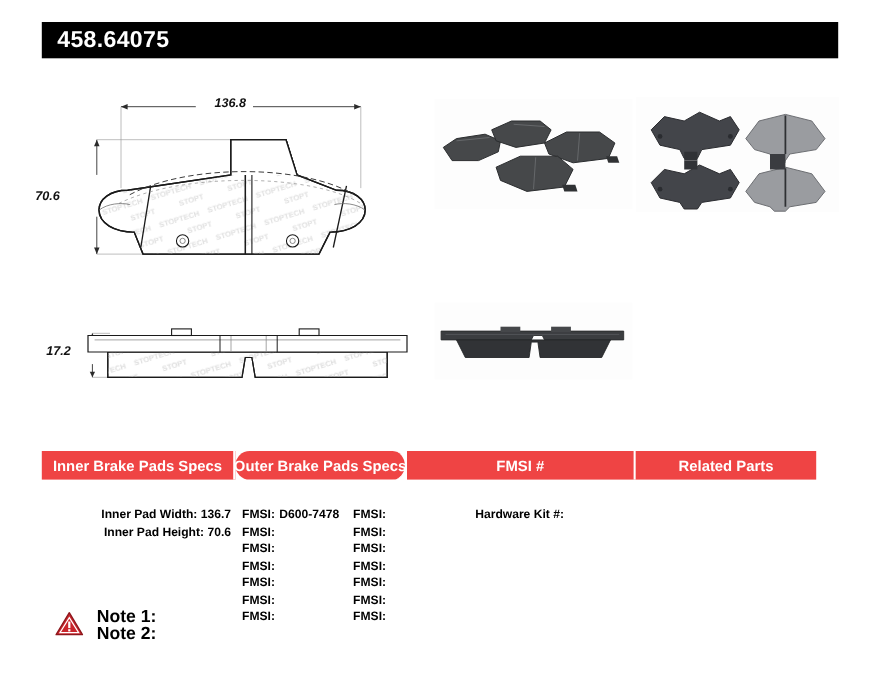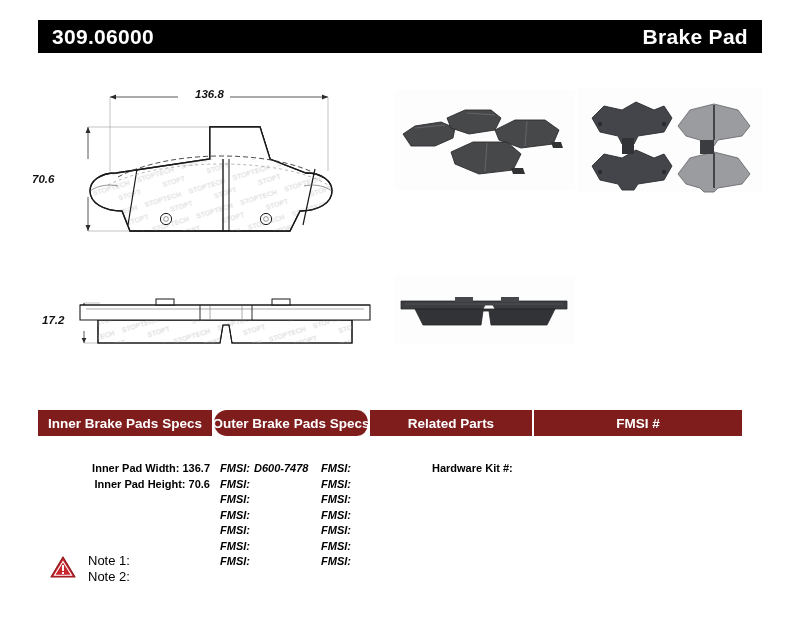--- a/index.html
+++ b/index.html
@@ -73,21 +73,21 @@
     left: 38px;
     top: 410px;
     width: 724px;
   }
   #spec-head {
     display: flex;
     width: 100%;
     height: 26px;
   }
   #spec-head .cell {
-    background: #7f1d1d;
+    background: #ef4444;
     color: #fff;
     font-size: 13.5px;
     font-weight: bold;
     display: flex;
     align-items: center;
     justify-content: center;
     height: 26px;
     box-sizing: border-box;
     border-right: 2px solid #fff;
     white-space: nowrap;
@@ -119,49 +119,47 @@
   .spec-row .val { font-weight: bold; }
 
   
   .fmsi-wrap { display: flex; padding-left: 6px; }
   .fmsi-sub { width: 104px; }
   .fmsi-row {
     font-size: 11px;
     font-weight: bold;
     line-height: 15.5px;
     white-space: nowrap;
-    font-style: italic;
   }
   .fmsi-row .val { padding-left: 4px; }
 
   .rel-row {
     font-size: 11px;
     font-weight: bold;
     line-height: 15.5px;
     padding-left: 10px;
     white-space: nowrap;
   }
 
   
   #notes {
     position: absolute;
     left: 50px;
     top: 553px;
     display: flex;
     align-items: flex-start;
   }
   #notes .warn { width: 26px; height: 24px; margin-right: 12px; margin-top: 2px; }
-  #notes .lines { font-size: 13px; font-weight: normal; line-height: 16px; }
+  #notes .lines { font-size: 16px; font-weight: bold; line-height: 16px; }
 </style>
 </head>
 <body>
 
 <div id="title-bar">
-  <div class="t">309.06000</div>
-  <div class="t">Brake Pad</div>
+  <div class="t">458.64075</div>
 </div>
 
 <div id="drawing-area">
 
   <div id="top-view">
     <svg width="330" height="190" viewBox="0 0 330 190">
       <defs>
         <pattern id="wmk" width="46" height="26" patternUnits="userSpaceOnUse" patternTransform="rotate(-17)">
           <text x="0" y="12" font-family="Liberation Sans, sans-serif" font-size="7" font-weight="bold" fill="#dedede">STOPTECH</text>
           <text x="23" y="24" font-family="Liberation Sans, sans-serif" font-size="7" font-weight="bold" fill="#dedede">STOPTECH</text>
@@ -329,22 +327,22 @@
       <line x1="10" y1="29" x2="168" y2="29" stroke="#55585b" stroke-width="0.8"></line>
     </svg>
   </div>
 </div>
 
 <div id="spec-table">
 
   <div id="spec-head">
     <div class="cell col-inner">Inner Brake Pads Specs</div>
     <div class="cell col-outer">Outer Brake Pads Specs</div>
+    <div class="cell col-fmsi">FMSI #</div>
     <div class="cell col-rel">Related Parts</div>
-    <div class="cell col-fmsi">FMSI #</div>
   </div>
 
   <div id="spec-body">
 
     <div class="col col-inner">
       <div class="spec-row">
         <span>Inner Pad Width:</span>
         <span class="val">136.7</span>
       </div>
       <div class="spec-row">

